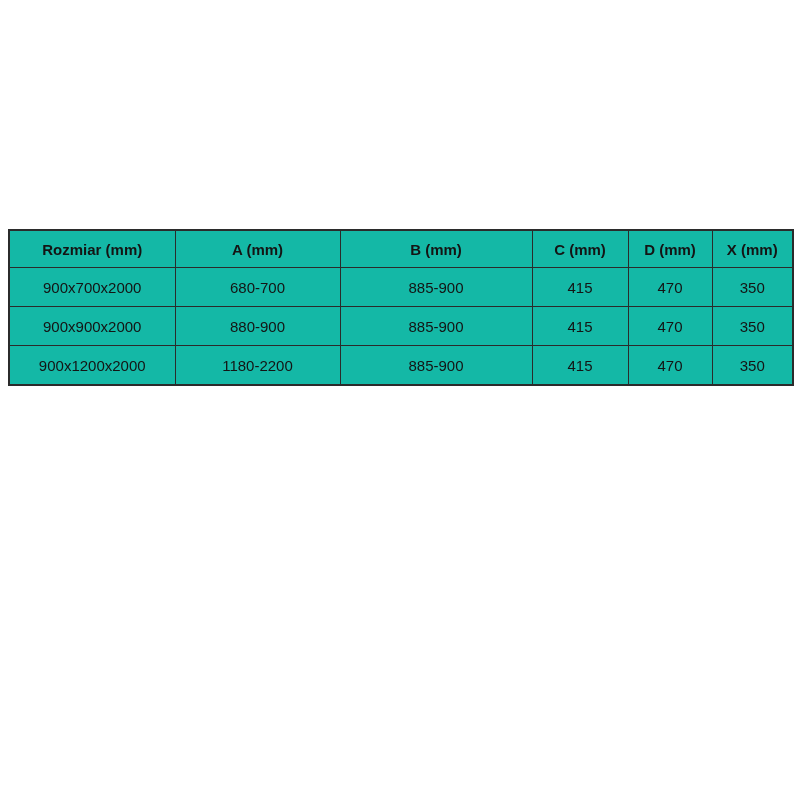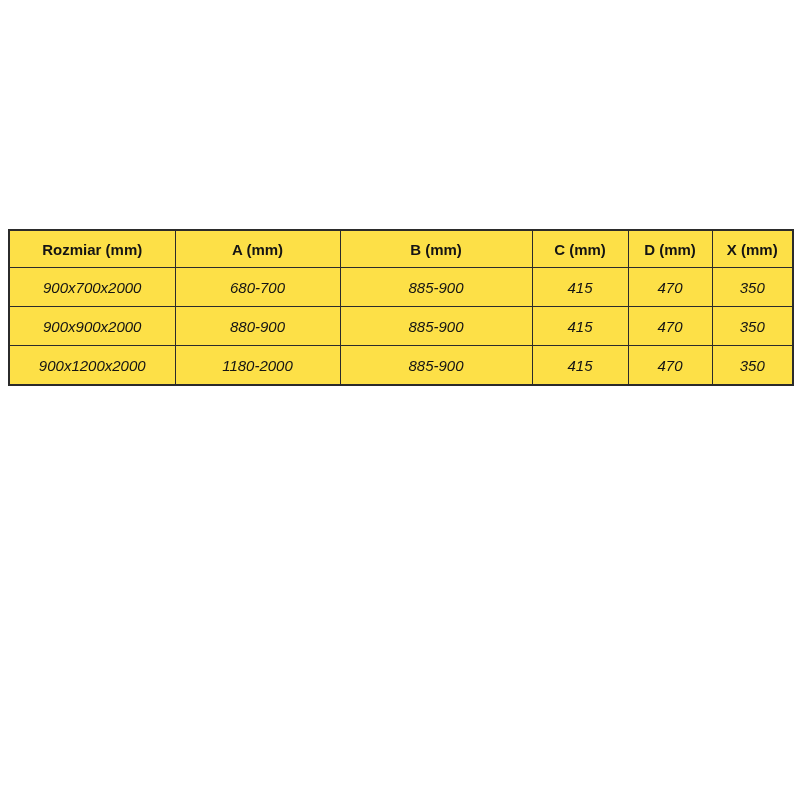--- a/index.html
+++ b/index.html
@@ -27,30 +27,29 @@
   table.dim-table th,
   table.dim-table td {
     border: 1.5px solid #2b2b2b;
     text-align: center;
     vertical-align: middle;
     padding: 0;
     color: #141414;
     font-size: 15px;
     white-space: nowrap;
     overflow: hidden;
-    background: #fde047;
+    background: #14b8a6;
   }
   table.dim-table th {
     height: 36px;
     font-weight: bold;
   }
   table.dim-table td {
     height: 38px;
     font-weight: normal;
-    font-style: italic;
   }
 </style>
 </head>
 <body>
 
 <div class="page">
   <table class="dim-table">
     <colgroup id="cols">
         <col style="width: 166px;">
         <col style="width: 165px;">
@@ -81,21 +80,21 @@
         <tr>
           <td>900x900x2000</td>
           <td>880-900</td>
           <td>885-900</td>
           <td>415</td>
           <td>470</td>
           <td>350</td>
         </tr>
         <tr>
           <td>900x1200x2000</td>
-          <td>1180-2000</td>
+          <td>1180-2200</td>
           <td>885-900</td>
           <td>415</td>
           <td>470</td>
           <td>350</td>
         </tr>
       </tbody>
   </table>
 </div>
 
 </body></html>

